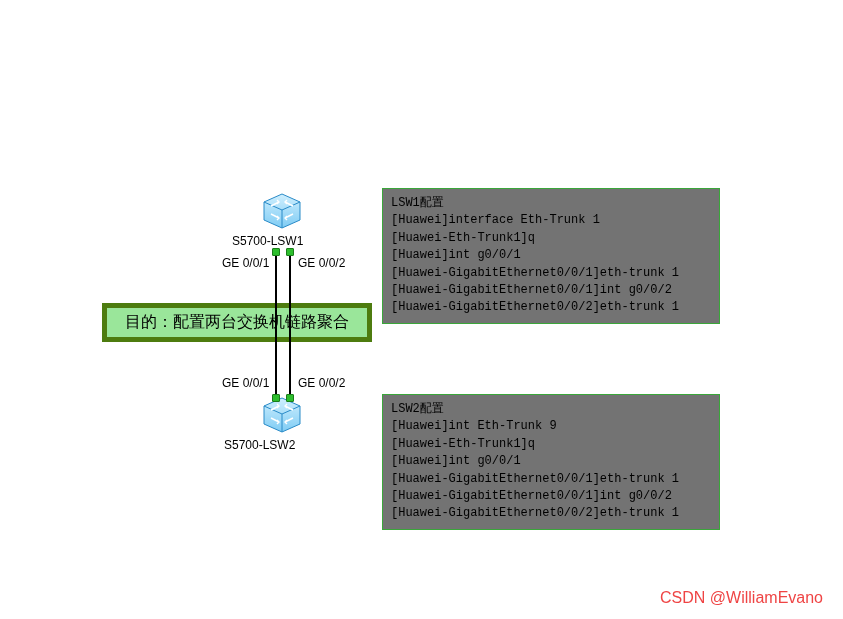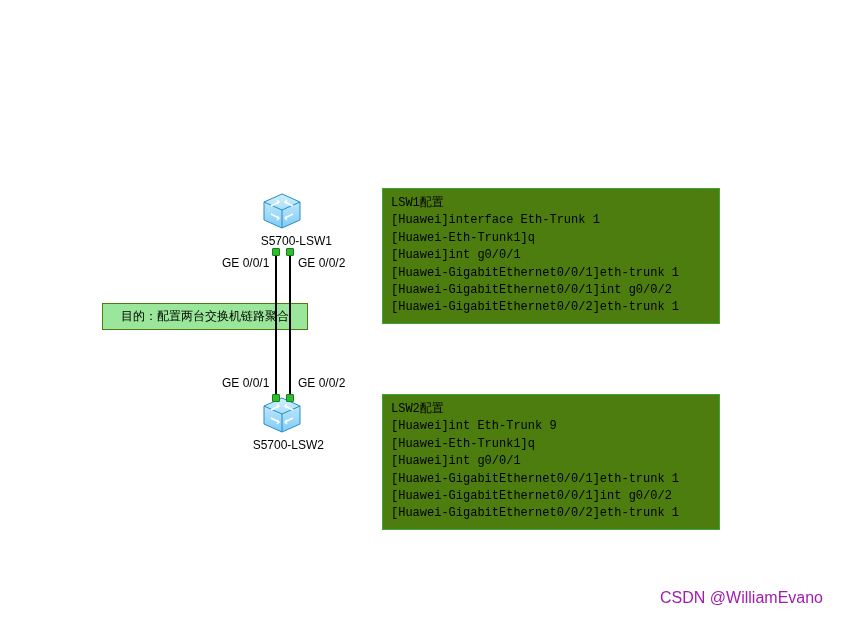--- a/index.html
+++ b/index.html
@@ -1,32 +1,32 @@
 <!DOCTYPE html>
 <html><head>
 <meta charset="utf-8">
 <style>
   html,body{margin:0;padding:0;width:843px;height:619px;background:#fff;font-family:Arial,"Microsoft YaHei",sans-serif;font-size:12px;color:#000;position:relative;overflow:hidden}
   .canvas{position:relative;width:843px;height:619px}
 
   
-  .note{position:absolute;background:#4d7c0f;border:1px solid #3AA63A;padding:6px 8px;line-height:1.45;white-space:pre;font-family:"Courier New",Consolas,monospace;font-size:12px}
-  .goal{position:absolute;background:#9AE69A;border:1px solid #4d7c0f;padding:4px 18px;font-size:12px;font-family:"Microsoft YaHei",Arial,sans-serif}
+  .note{position:absolute;background:#737373;border:1px solid #3AA63A;padding:6px 8px;line-height:1.45;white-space:pre;font-family:"Courier New",Consolas,monospace;font-size:12px}
+  .goal{position:absolute;background:#9AE69A;border:5px solid #4d7c0f;padding:4px 18px;font-size:16px;font-family:"Microsoft YaHei",Arial,sans-serif}
 
   
   .switch{position:absolute;width:40px;height:40px}
   .switch svg{width:40px;height:40px}
-  .dev-label{position:absolute;font-size:12px;text-align:right;width:100px}
+  .dev-label{position:absolute;font-size:12px;text-align:left;width:100px}
 
   
   .link{position:absolute;width:2px;background:#000}
   .dot{position:absolute;width:6px;height:6px;background:#2DBE2D;border:1px solid #1A7D1A;border-radius:1px}
   .port-label{position:absolute;font-size:12px;color:#000;white-space:nowrap}
 
-  .watermark{position:absolute;right:20px;bottom:12px;color:#a21caf;font-size:16px;font-family:Arial,sans-serif}
+  .watermark{position:absolute;right:20px;bottom:12px;color:#ef4444;font-size:16px;font-family:Arial,sans-serif}
 </style>
 </head>
 <body>
 <div class="canvas">
 
   <div class="goal" style="left:102px;top:303px">
     <span>目的：配置两台交换机链路聚合</span>
   </div>
 
   <div class="switch" style="left:262px;top:190px">

